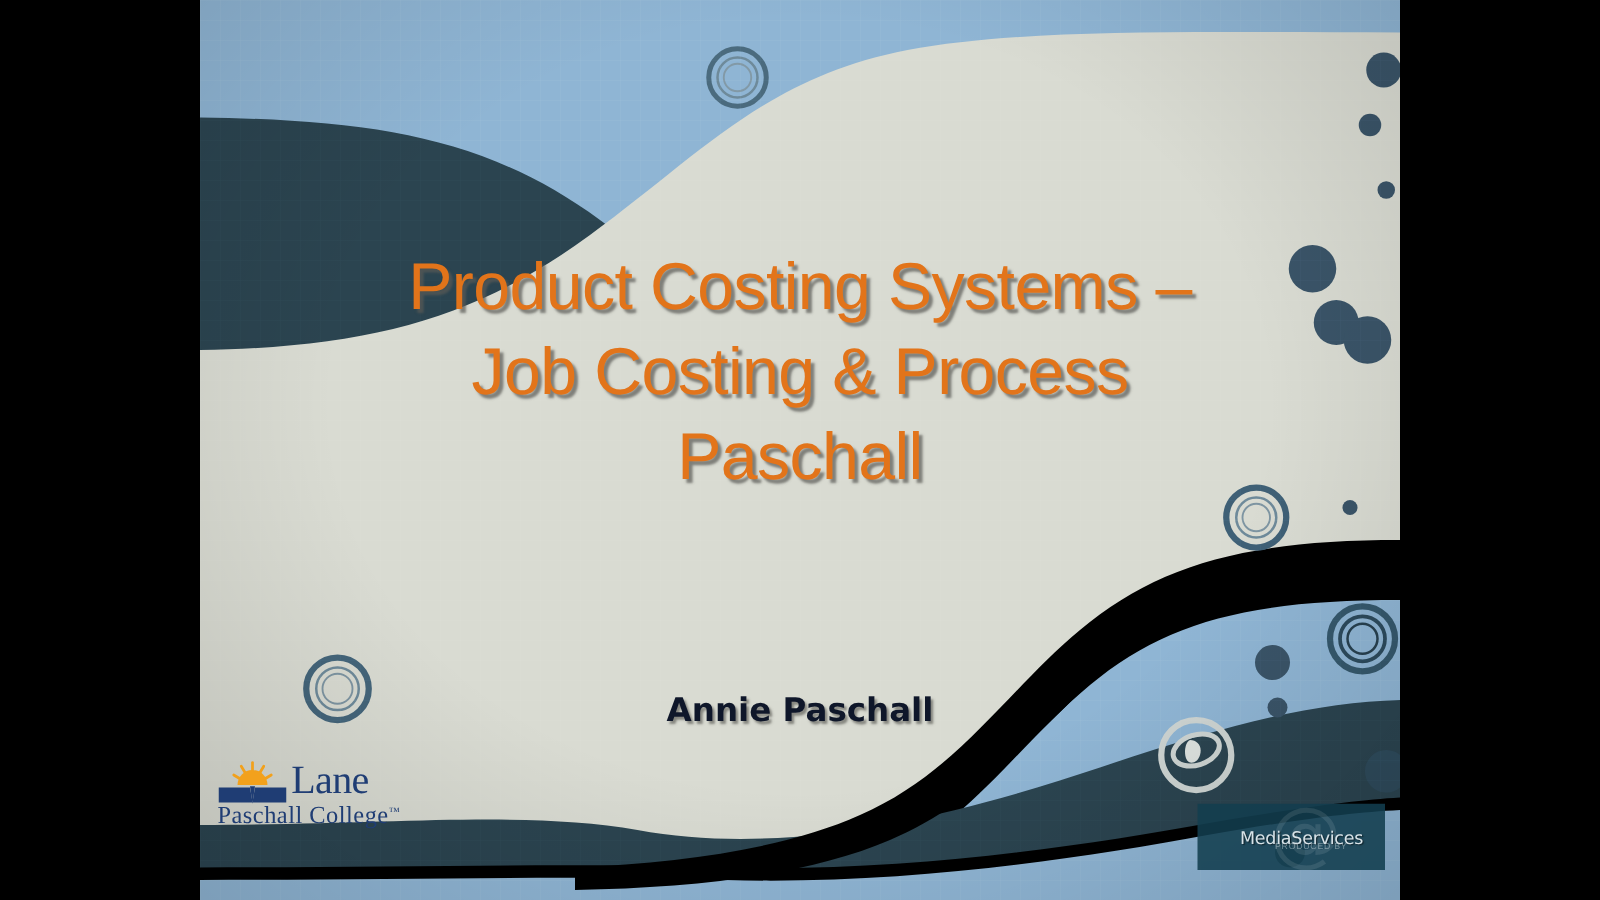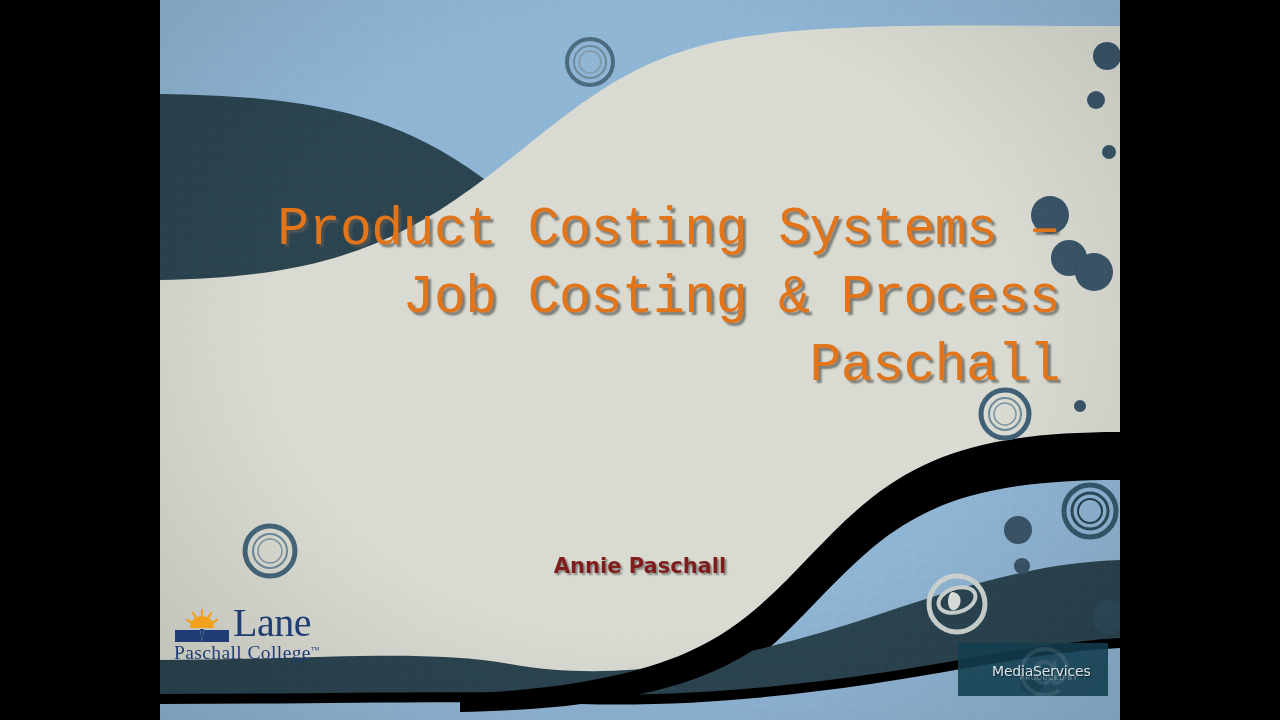--- a/index.html
+++ b/index.html
@@ -68,62 +68,61 @@
   
   .title-block {
     position: absolute;
     left: 60px;
     top: 196px;
     width: 840px;
     text-align: center;
     z-index: 50;
   }
   .title-line {
-    font-family: Liberation Mono, monospace;
+    font-family: Liberation Sans, sans-serif;
     font-size: 53px;
     line-height: 68px;
     font-weight: 400;
     letter-spacing: -0.5px;
     color: #E2741A;
     text-shadow: 3px 3px 2px rgba(90,90,86,0.72);
     white-space: nowrap;
-    text-align: right;
   }
 
   .subtitle-block {
     position: absolute;
     left: 60px;
     top: 554px;
     width: 840px;
     text-align: center;
     z-index: 50;
   }
   .subtitle-text {
     font-family: "DejaVu Sans", sans-serif;
-    font-size: 21px;
+    font-size: 26px;
     font-weight: 700;
-    color: #7f1d1d;
+    color: #0f172a;
     text-shadow: 2px 2px 2px rgba(95,95,90,0.70);
   }
 
   
   .logo {
     position: absolute;
     left: 11px;
     top: 604px;
     width: 210px;
     height: 62px;
     z-index: 50;
   }
   .logo-wordmark {
     position: absolute;
     left: 62px;
     top: -3px;
     font-family: "Liberation Serif", serif;
-    font-size: 40px;
+    font-size: 32px;
     font-weight: 400;
     color: #1F3D74;
     letter-spacing: -0.5px;
     line-height: 44px;
   }
   .logo-sub {
     position: absolute;
     left: 3px;
     top: 38px;
     font-family: "Liberation Serif", serif;

